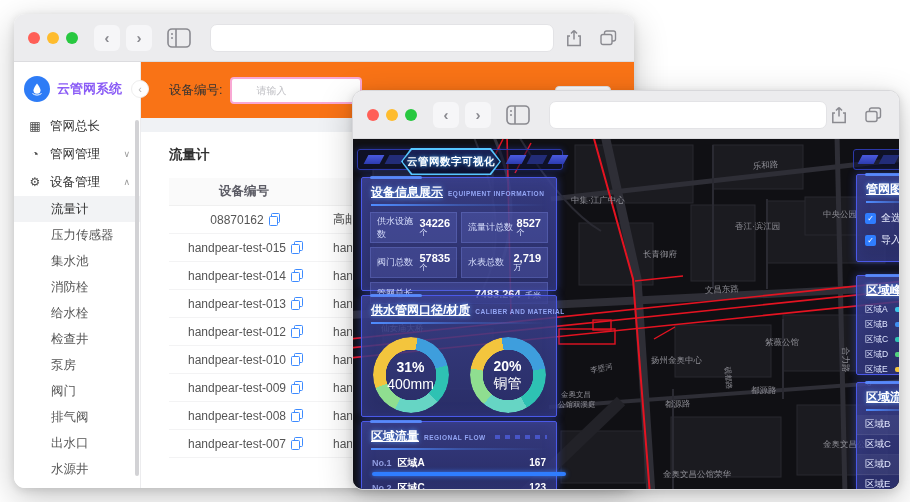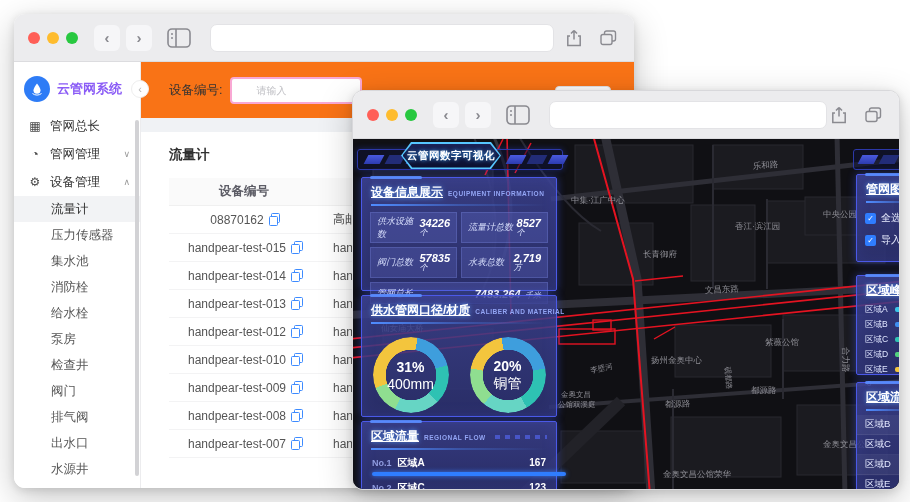--- a/index.html
+++ b/index.html
@@ -77,21 +77,21 @@
   .dash { position:relative; width:548px; height:352px; background:#0f0f13; overflow:hidden; }
   .dash svg text { font-family:"Liberation Sans","DejaVu Sans",sans-serif; }
 
   
   .dash-hdr-bar { position:absolute; left:4px; top:10px; width:206px; height:21px;
     border:1px solid #2c38a8; border-radius:3px; background:rgba(14,18,52,.55);
     box-shadow:0 0 6px rgba(50,80,255,.35); }
   .hdr-dashes { position:absolute; top:5px; height:9px; display:flex; gap:5px; }
   .hdr-dash { width:16px; background:linear-gradient(180deg,#4a5ae0,#2c3bb0); transform:skewX(-28deg); }
   .hdr-dash.dim { background:#222c78; }
-  .dash-badge-out { position:absolute; left:48px; top:3px; width:100px; height:27px;
+  .dash-badge-out { position:absolute; left:48px; top:9px; width:100px; height:27px;
     background:#56c6ff; clip-path:polygon(10% 0,90% 0,100% 50%,90% 100%,10% 100%,0 50%);
     filter:drop-shadow(0 0 4px rgba(70,190,255,.8)); z-index:2; }
   .dash-badge-in { position:absolute; left:1.5px; top:1.5px; right:1.5px; bottom:1.5px;
     background:linear-gradient(180deg,#1b2256,#0b0f2e);
     clip-path:polygon(10% 0,90% 0,100% 50%,90% 100%,10% 100%,0 50%);
     display:flex; align-items:center; justify-content:center; }
   .dash-badge-in span { color:#fff; font-size:10.5px; font-weight:bold; letter-spacing:.5px;
     text-shadow:0 0 4px #3fa9ff; white-space:nowrap; }
   .dash-hdr-right { position:absolute; left:500px; top:10px; width:60px; height:21px;
     border:1px solid #2c38a8; border-radius:3px; background:rgba(14,18,52,.55); }
@@ -105,21 +105,21 @@
   .p-head { display:flex; align-items:baseline; gap:5px; padding:6px 9px 3px; white-space:nowrap; }
   .p-title { font-size:12px; font-weight:bold; color:#fff; text-shadow:0 0 5px rgba(90,160,255,.9);text-decoration:underline; }
   .p-sub { font-size:6.5px; color:#93a5f5; letter-spacing:.5px; font-weight:bold; }
   .p-underline { height:2px; margin:0 9px 4px;
     background:linear-gradient(90deg,#4f8cff,rgba(79,140,255,.35),transparent); }
   .p-dashes { width:64px; height:4px; margin-left:4px; align-self:center;
     background:repeating-linear-gradient(90deg,#4f5fe0 0 5px,transparent 5px 10px); opacity:.75; }
 
   
   #p-equip { left:8px; top:38px; width:196px; height:114px; }
-  .stat-grid { display:grid; grid-template-columns:1fr 1fr; gap:4px; padding:2px 8px;font-style:italic; }
+  .stat-grid { display:grid; grid-template-columns:1fr 1fr; gap:4px; padding:2px 8px; }
   .stat-cell { background:rgba(96,106,200,.32); border:1px solid rgba(130,145,235,.28);
     height:31px; display:flex; align-items:center; justify-content:space-between; padding:0 6px; }
   .stat-cell.wide { grid-column:1/3; height:22px; }
   .s-label { font-size:9px; color:#d7defc; }
   .s-val { text-align:left; line-height:1.05; }
   .s-num { font-size:11px; font-weight:bold; color:#fff; display:block; }
   .s-unit { font-size:8px; color:#dfe6ff; display:block; }
   .s-inline .s-num,.s-inline .s-unit { display:inline; }
 
   
@@ -224,22 +224,22 @@
           <span class="menu-ic">⚙</span>
           <span>设备管理</span>
           <span class="menu-chev">∧</span>
         </div>
 
         <div class="sub-item active">流量计</div>
         <div class="sub-item">压力传感器</div>
         <div class="sub-item">集水池</div>
         <div class="sub-item">消防栓</div>
         <div class="sub-item">给水栓</div>
+        <div class="sub-item">检查井</div>
         <div class="sub-item">泵房</div>
-        <div class="sub-item">检查井</div>
         <div class="sub-item">阀门</div>
         <div class="sub-item">排气阀</div>
         <div class="sub-item">出水口</div>
         <div class="sub-item">水源井</div>
         <div class="side-scroll"></div>
       </div>
 
       <div class="mainpane">
         <div class="filter-row">
           <span class="filter-label">设备编号:</span>

